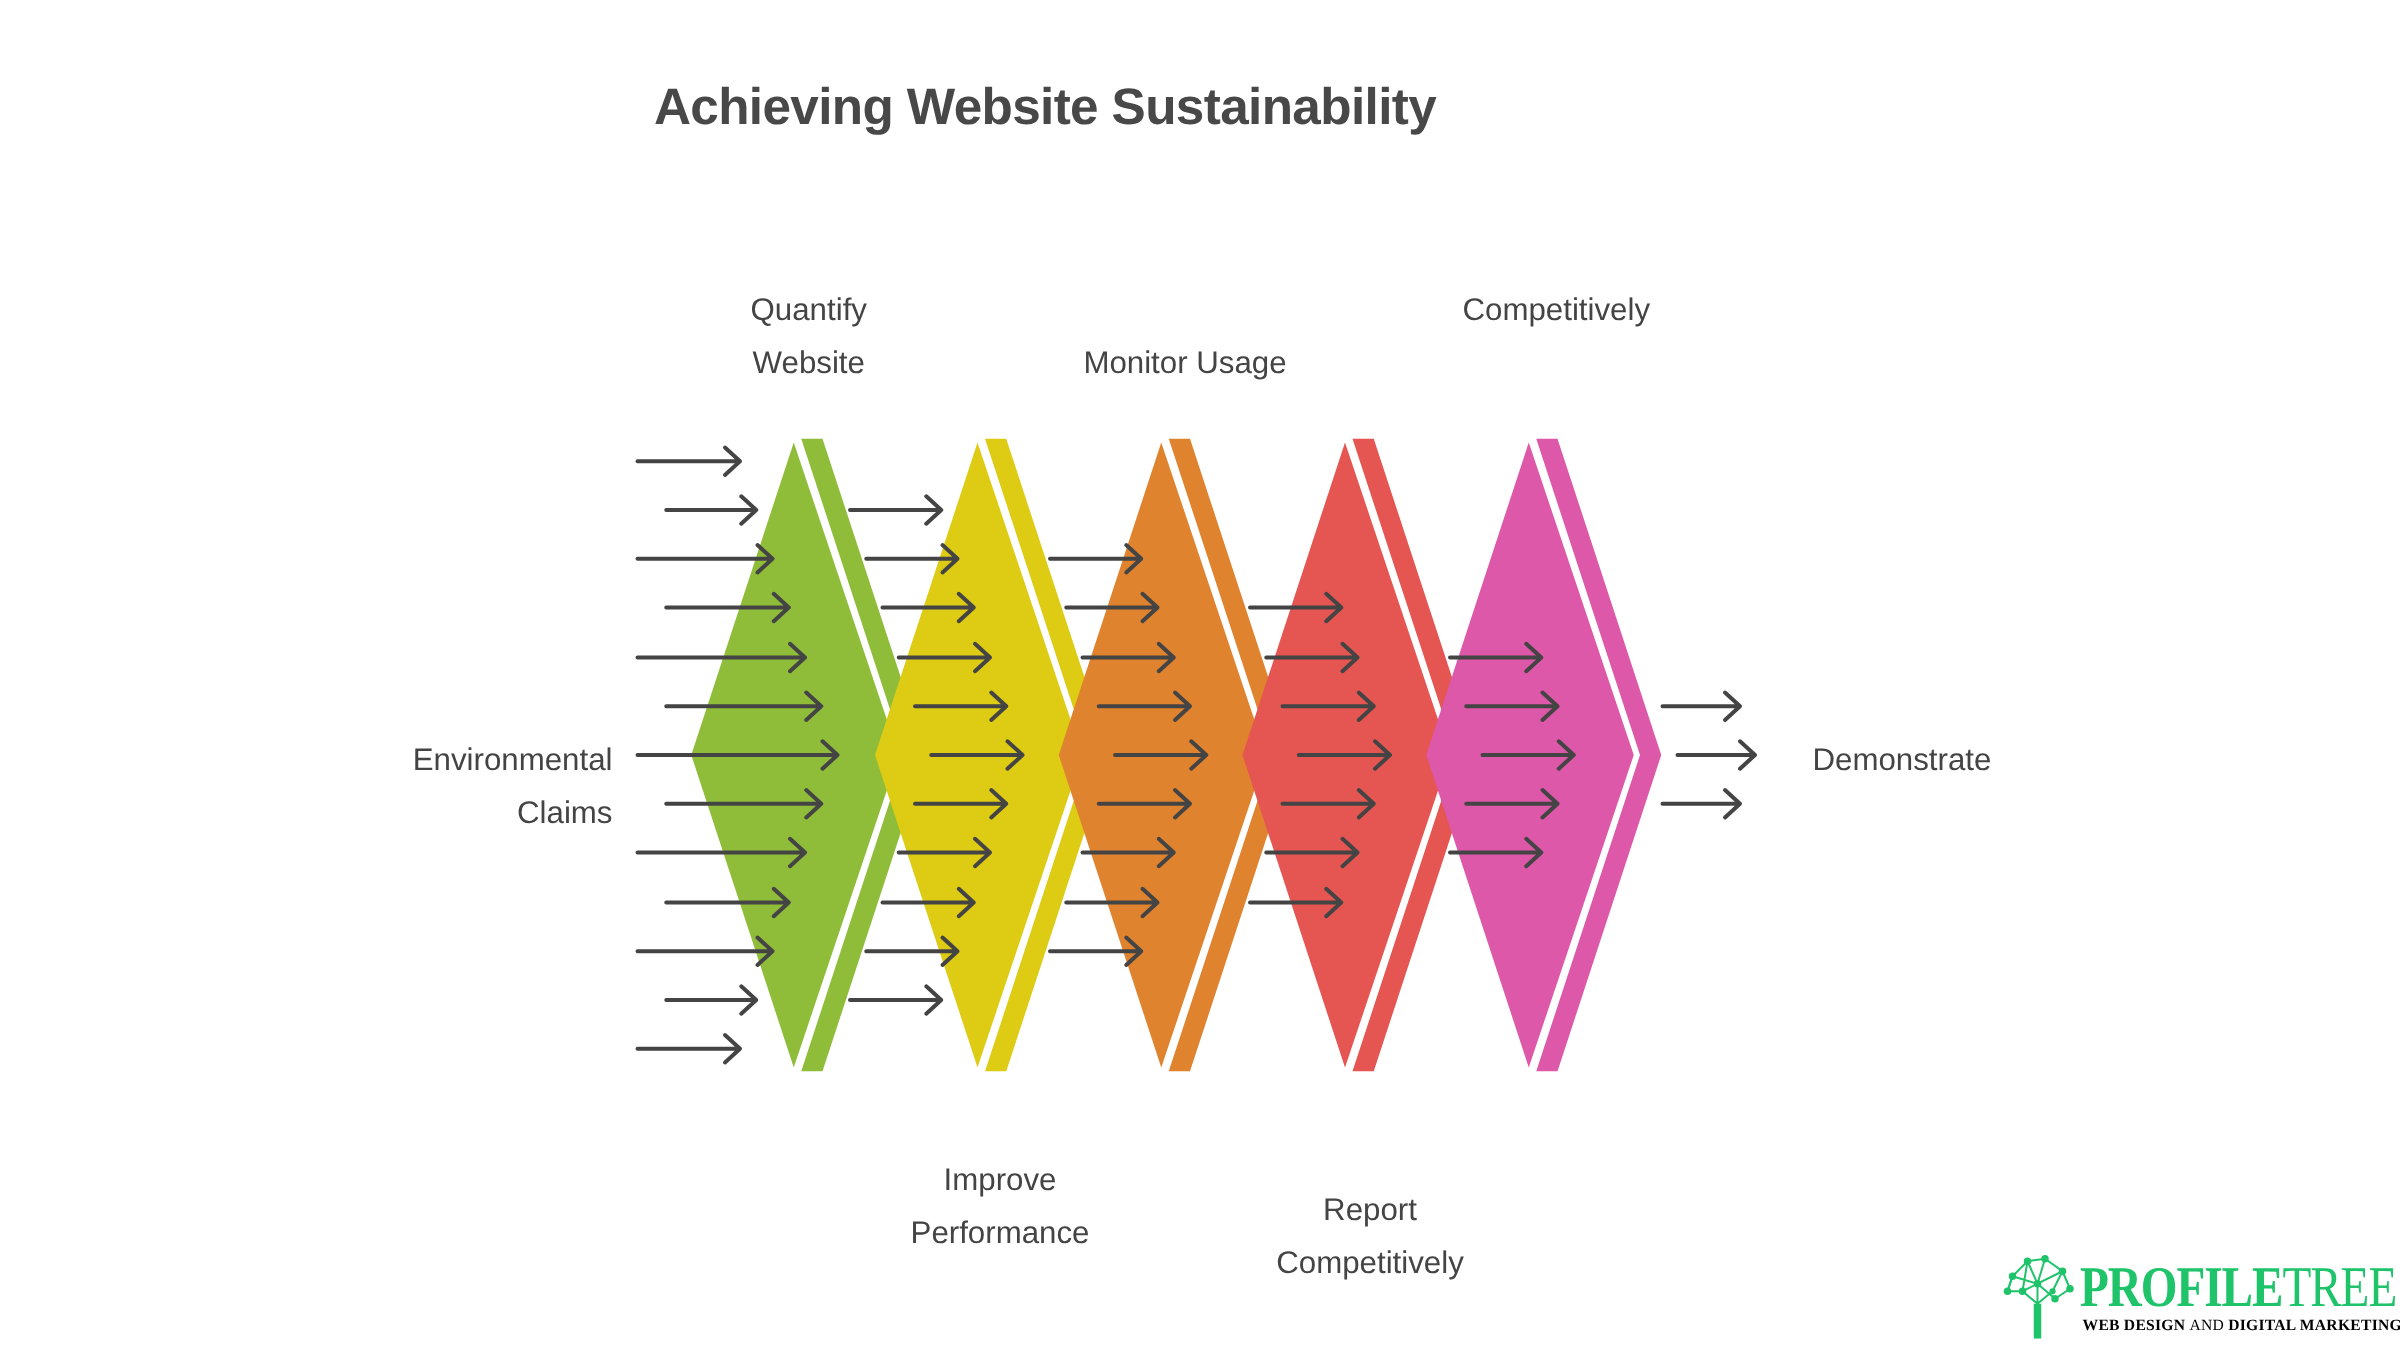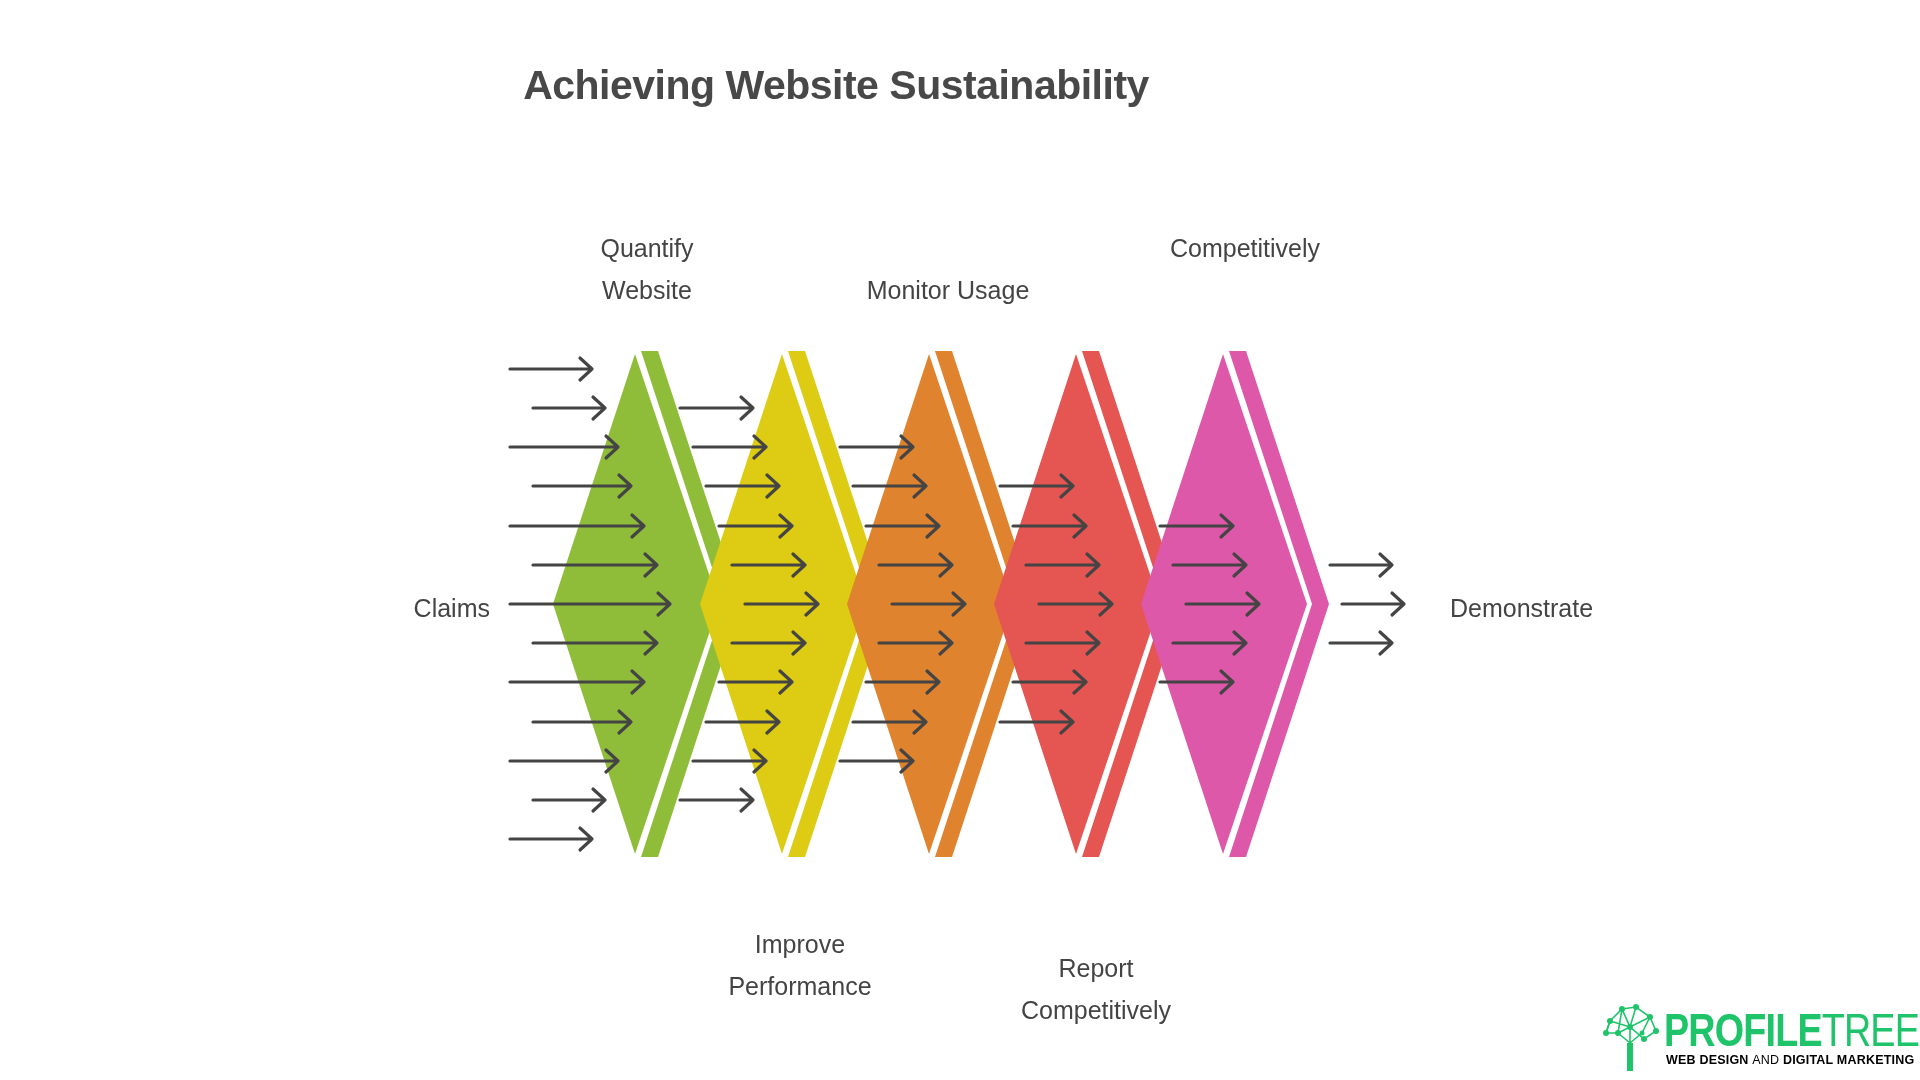--- a/index.html
+++ b/index.html
@@ -6,21 +6,21 @@
   body { width:1920px; height:1080px; position:relative; overflow:hidden;
          font-family:"Liberation Sans", "DejaVu Sans", sans-serif; color:#444444; }
   #title { position:absolute; left:0; width:1672px; top:62px; text-align:center;
            font-size:41px; font-weight:bold; color:#484848; letter-spacing:-0.5px; }
   svg#diagram { position:absolute; left:0; top:0; }
   .label { position:absolute; font-size:25px; line-height:42px; color:#444444; }
   .label span { display:block; }
   .center { text-align:center; transform:translateX(-50%); }
   .right { text-align:right; }
   .left { text-align:left; }
-  #logo { position:absolute; left:1600px; top:1003px; width:320px; height:70px; }
+  #logo { position:absolute; left:1600px; top:1003px; width:320px; height:70px;font-family:Liberation Serif, serif; }
   #logo-main { position:absolute; left:64px; top:0px; font-size:46px; font-weight:bold;
                color:#1fc46a; letter-spacing:-1px; transform:scaleX(0.82); transform-origin:left top; white-space:nowrap; }
   #logo-main .light { font-weight:normal; }
   #logo-sub { position:absolute; left:66px; top:50px; font-size:12.5px; font-weight:bold;
               color:#000000; white-space:nowrap; letter-spacing:0.2px; }
   #logo-sub .light { font-weight:normal; }
 </style>
 </head>
 <body>
 
@@ -191,20 +191,21 @@
       <g>
         <path d="M1342 604 L1404 604 M1392 593 L1404 604 L1392 615" stroke="#444444" stroke-width="3.2" fill="none" stroke-linecap="round" stroke-linejoin="round"></path>
       </g>
       <g>
         <path d="M1330 643 L1392 643 M1380 632 L1392 643 L1380 654" stroke="#444444" stroke-width="3.2" fill="none" stroke-linecap="round" stroke-linejoin="round"></path>
       </g>
     </g>
 </svg>
 
 <div class="label right" style="left:240px; top:587px; width:250px;">
+  <span>Environmental</span>
   <span>Claims</span>
 </div>
 
 <div class="label center" style="left:647px; top:227px;">
   <span>Quantify</span>
   <span>Website</span>
 </div>
 
 <div class="label center" style="left:800px; top:923px;">
   <span>Improve</span>

